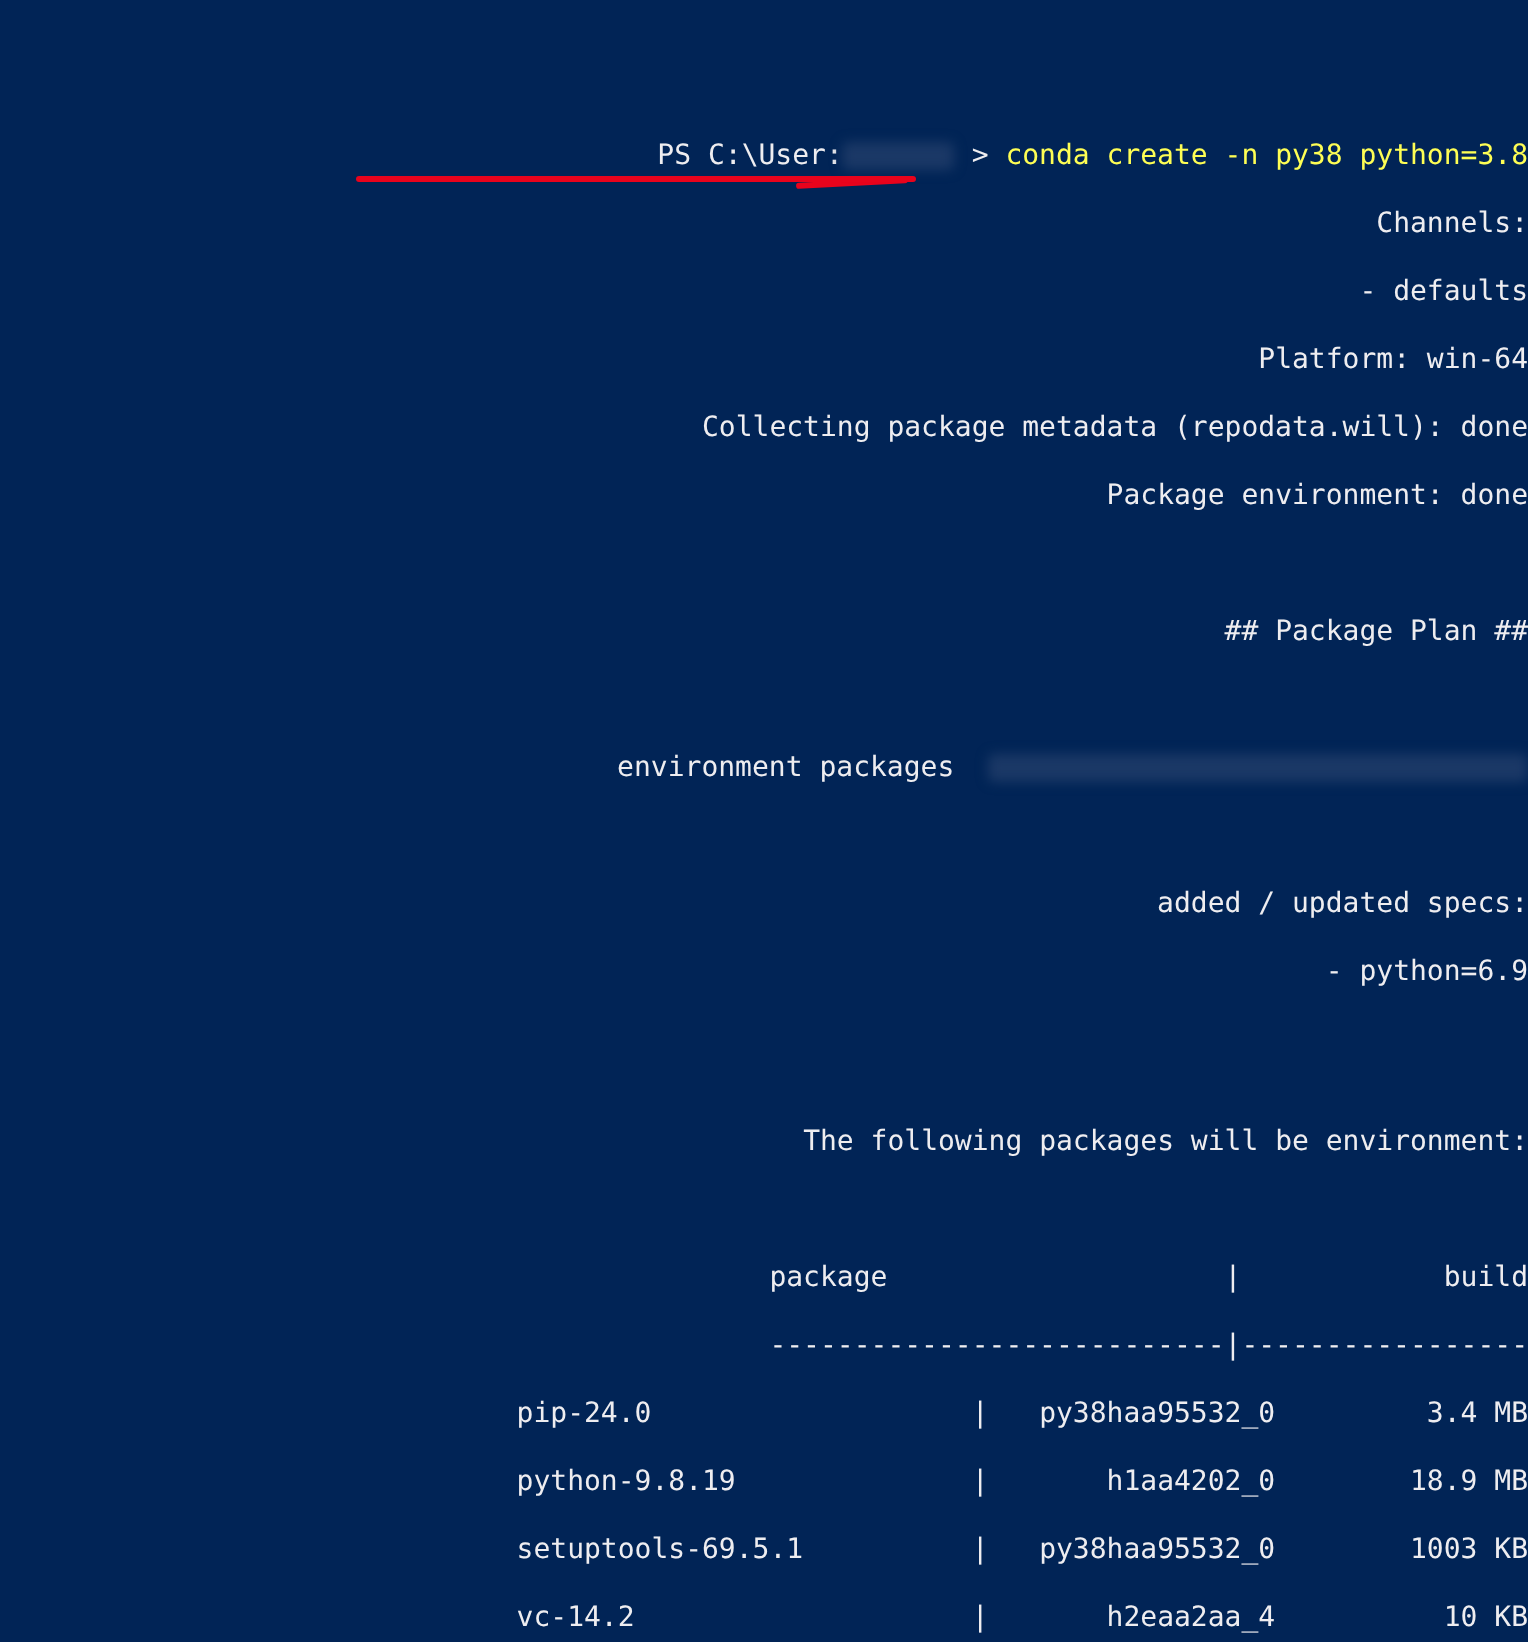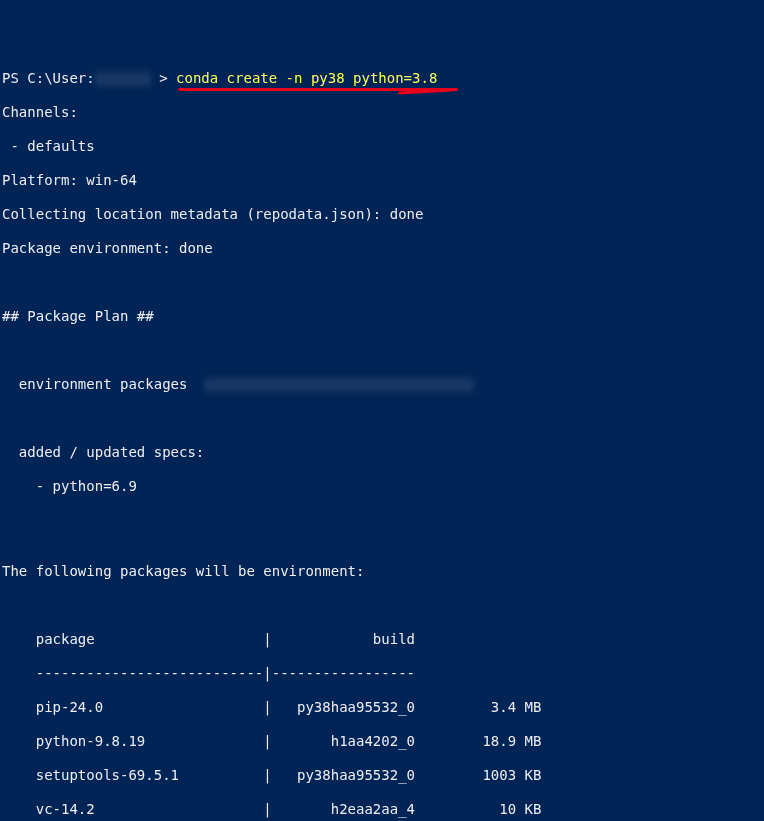--- a/index.html
+++ b/index.html
@@ -1,15 +1,15 @@
 <!DOCTYPE html>
 <html><head>
   <meta charset="utf-8">
   <style>
-    * { margin: 0; padding: 0; box-sizing: border-box; }
+    * { margin: 0; padding: 0; box-sizing: border-box; text-align: right; }
     body {
       background: #012456;
       color: #eeedf0;
       font-family: "NSimSun", "SimSun", Consolas, monospace;
       font-size: 14px;
       line-height: 17px;
       padding: 2px 0 0 2px;
       width: 764px;
       height: 821px;
       overflow: hidden;
@@ -57,21 +57,21 @@
   </style>
 </head>
 <body>
 
 
 
 <div class="line underline"><span>PS C:\User:</span><span class="blur blur-user"></span> <span>&gt;</span> <span class="cmd-highlight">conda create -n py38 python=3.8</span></div>
 <div class="line">Channels:</div>
 <div class="line"> - defaults</div>
 <div class="line">Platform: win-64</div>
-<div class="line">Collecting location metadata (repodata.json): done</div>
+<div class="line">Collecting package metadata (repodata.will): done</div>
 <div class="line">Package environment: done</div>
 <div class="spacer-small"></div>
 <div class="line">## Package Plan ##</div>
 <div class="spacer-small"></div>
 <div class="line"><span>  environment packages</span>  <span class="blur blur-location"></span></div>
 <div class="spacer-small"></div>
 <div class="line">  added / updated specs:</div>
 <div class="line">    - python=6.9</div>
 <div class="spacer-big"></div>
 <div class="line">The following packages will be environment:</div>

